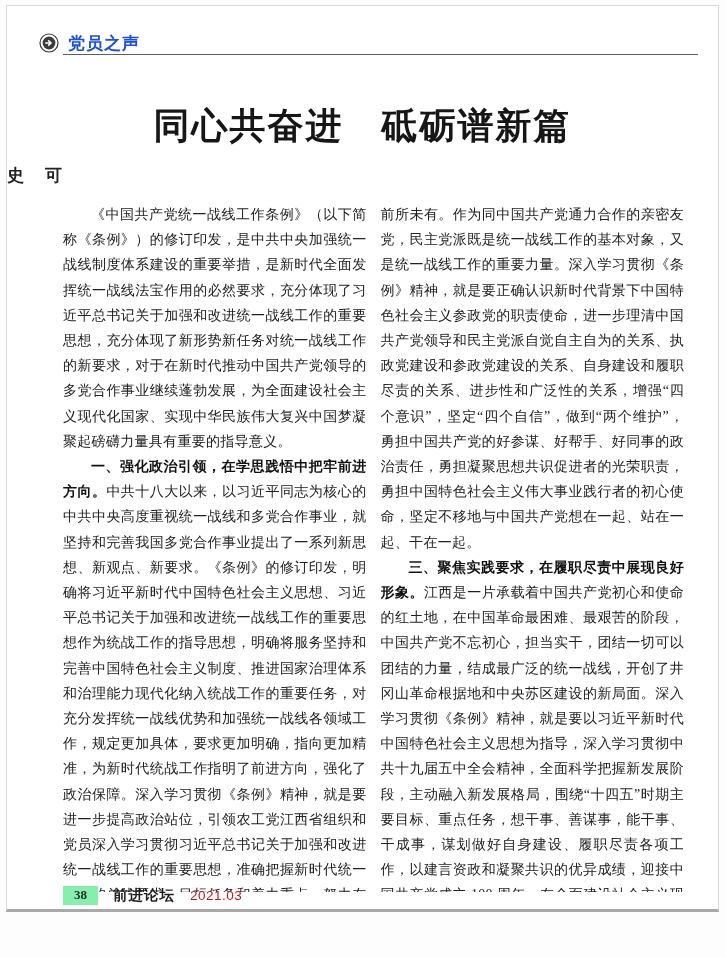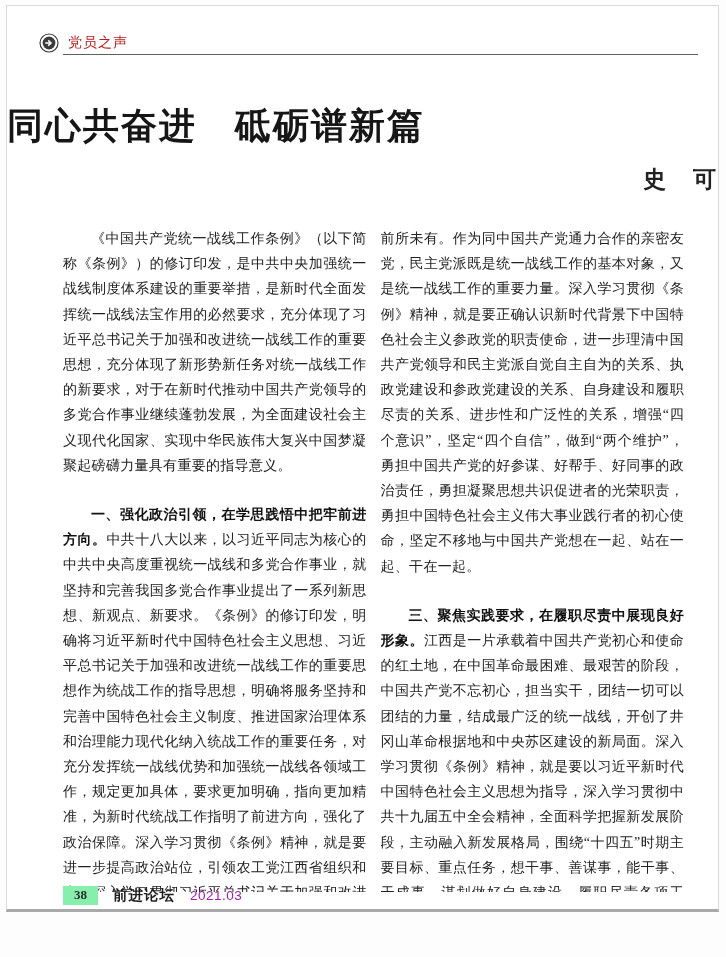--- a/index.html
+++ b/index.html
@@ -21,46 +21,46 @@
   .section-header {
     position: absolute;
     top: 24px; left: 32px; right: 20px;
     height: 26px;
     display: flex;
     align-items: center;
     gap: 9px;
   }
   .section-icon { width: 20px; height: 20px; flex: 0 0 auto; }
   .section-label {
-    font-size: 14px;
-    font-weight: normal;
-    color: #b91c1c;
+    font-size: 17px;
+    font-weight: bold;
+    color: #1d4ed8;
     letter-spacing: 1px;
   }
   .header-rule {
     position: absolute;
     top: 48px; left: 56px; right: 20px;
     height: 1px;
     background: #5f5f5f;
   }
   
   .article-title {
     position: absolute;
     top: 96px; left: 0; right: 0;
-    text-align: left;
+    text-align: center;
     font-size: 36px;
     font-weight: bold;
     color: #161616;
     letter-spacing: 2px;
   }
   .article-author {
     position: absolute;
     top: 158px; left: 0; right: 0;
-    text-align: right;
-    font-size: 23px;
+    text-align: left;
+    font-size: 17px;
     font-weight: bold;
     color: #222;
     letter-spacing: 2px;
   }
   
   .body-columns {
     position: absolute;
     top: 196px; left: 56px; right: 34px;
     height: 690px;
     display: flex;
@@ -68,21 +68,20 @@
   }
   .col { flex: 1 1 0; overflow: hidden; }
   .para {
     font-family: "Liberation Serif", "DejaVu Serif", serif;
     font-size: 14px;
     line-height: 25.2px;
     color: #212121;
     text-align: justify;
     text-indent: 2em;
     letter-spacing: 0.3px;
-    margin-top: 24px;
   }
   .para.cont { text-indent: 0; }
   .para-heading {
     font-family: "Liberation Sans", "DejaVu Sans", sans-serif;
     font-weight: bold;
     color: #111;
   }
   
   .footer {
     position: absolute;
@@ -101,21 +100,21 @@
   }
   .journal-name {
     font-size: 14.5px;
     font-weight: bold;
     color: #1d1d1d;
     letter-spacing: 1px;
     text-align: center;
   }
   .journal-issue {
     font-size: 13.5px;
-    color: #a21caf;
+    color: #b91c1c;
     letter-spacing: 0.5px;
   }
 </style>
 </head>
 <body>
 
 <div class="page">
 
   <div class="section-header">
     <span class="section-icon">

